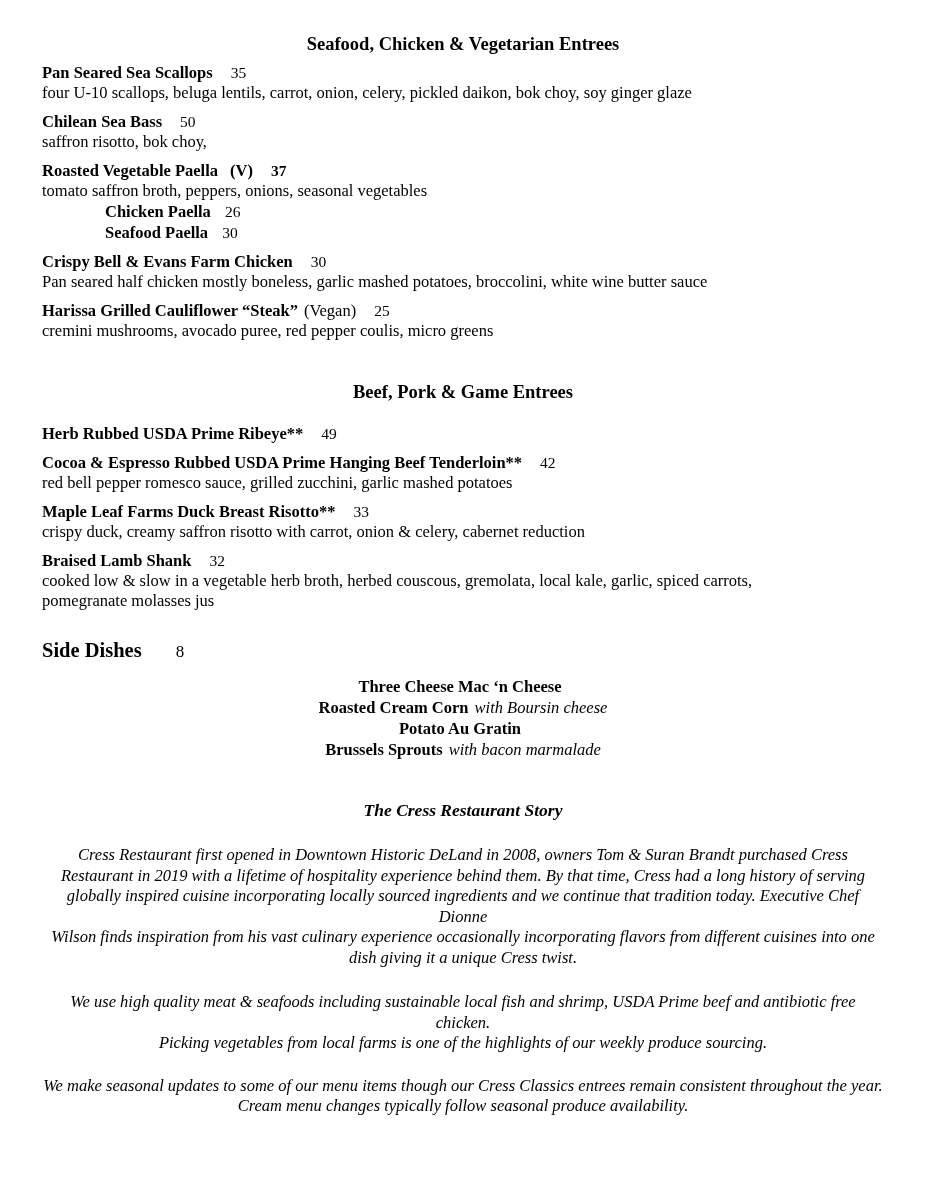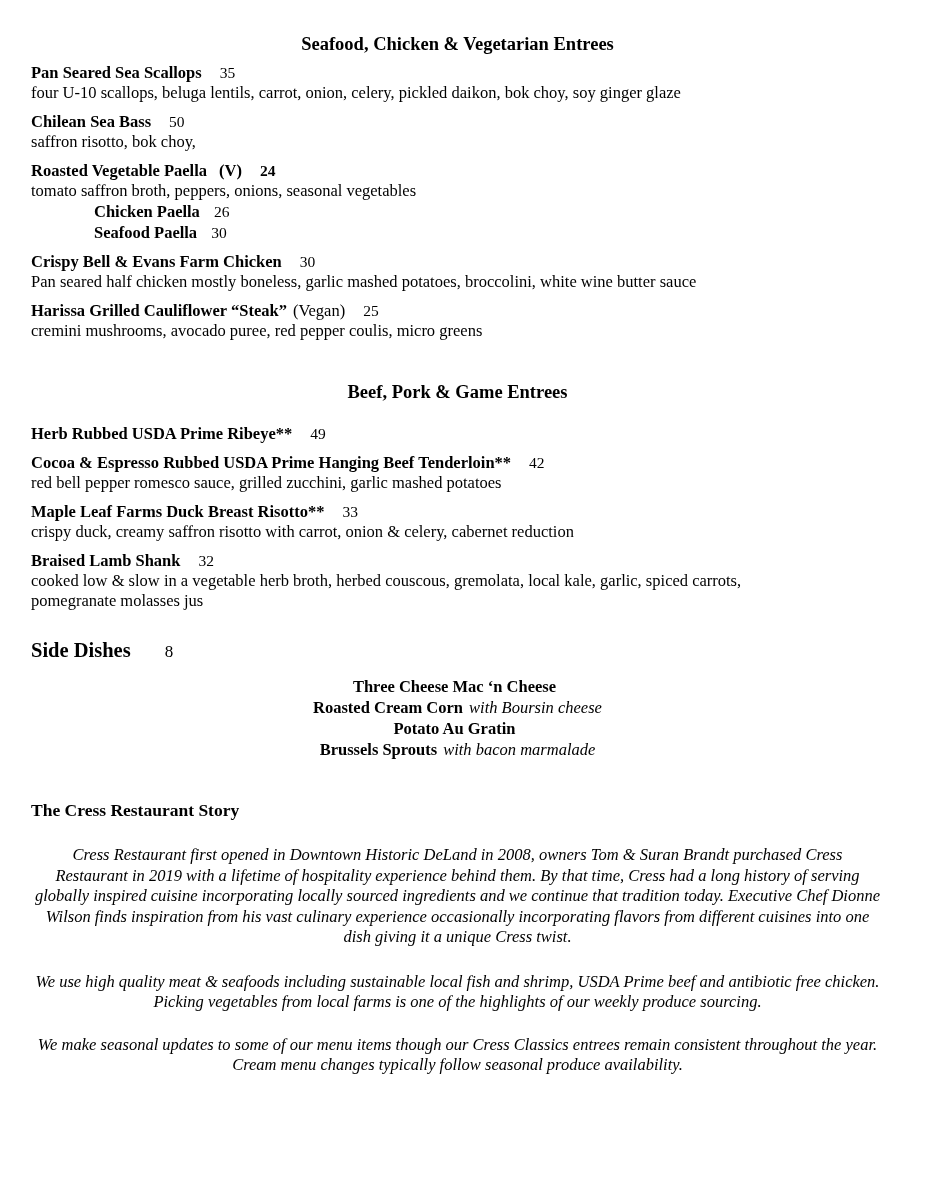--- a/index.html
+++ b/index.html
@@ -11,21 +11,21 @@
     width: 926px;
     height: 1198px;
     overflow: hidden;
     color: #000000;
     font-family: "Liberation Serif", "DejaVu Serif", serif;
   }
   .page {
     box-sizing: border-box;
     width: 926px;
     height: 1198px;
-    padding: 33px 42px 0 31px;
+    padding: 33px 42px 0 42px;
   }
   .section-title {
     text-align: center;
     font-size: 18.5px;
     font-weight: bold;
     line-height: 22px;
     margin: 0 0 8px 0;
   }
   .section-title.beef {
     margin-top: 40px;
@@ -60,22 +60,24 @@
   }
   .side-line {
     text-align: center;
     font-size: 16.5px;
     line-height: 21px;
   }
   .side-name { font-weight: bold; }
   .side-note { font-style: italic; margin-left: 6px; }
 
   .story-title {
+    text-align: center;
     font-size: 17.5px;
     font-weight: bold;
+    font-style: italic;
     line-height: 22px;
     margin: 39px 0 0 0;
   }
   .story-para { margin-top: 24px; }
   .story-para.p3 { margin-top: 22px; }
   .story-line {
     text-align: center;
     font-style: italic;
     font-size: 16.5px;
     line-height: 20.5px;
@@ -92,21 +94,21 @@
     <div class="item-line"><span class="item-name">Pan Seared Sea Scallops</span><span class="item-price">35</span></div>
     <div class="item-desc">four U-10 scallops, beluga lentils, carrot, onion, celery, pickled daikon, bok choy, soy ginger glaze</div>
   </div>
 
   <div class="item">
     <div class="item-line"><span class="item-name">Chilean Sea Bass</span><span class="item-price">50</span></div>
     <div class="item-desc">saffron risotto, bok choy,</div>
   </div>
 
   <div class="item">
-    <div class="item-line"><span class="item-name">Roasted Vegetable Paella</span><span class="item-tag">(V)</span><span class="item-price bold">24</span></div>
+    <div class="item-line"><span class="item-name">Roasted Vegetable Paella</span><span class="item-tag">(V)</span><span class="item-price bold">37</span></div>
     <div class="item-desc">tomato saffron broth, peppers, onions, seasonal vegetables</div>
     <div class="subitem-line"><span class="item-name">Chicken Paella</span><span class="subitem-price">26</span></div>
     <div class="subitem-line"><span class="item-name">Seafood Paella</span><span class="subitem-price">30</span></div>
   </div>
 
   <div class="item">
     <div class="item-line"><span class="item-name">Crispy Bell &amp; Evans Farm Chicken</span><span class="item-price">30</span></div>
     <div class="item-desc">Pan seared half chicken mostly boneless, garlic mashed potatoes, broccolini, white wine butter sauce</div>
   </div>
 

